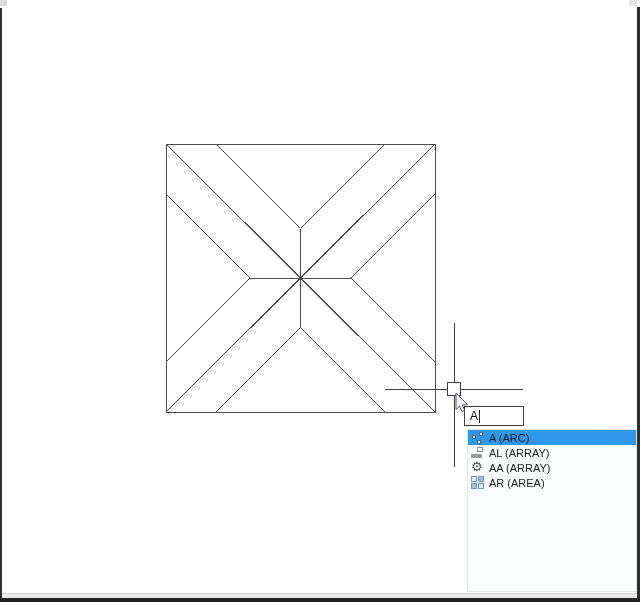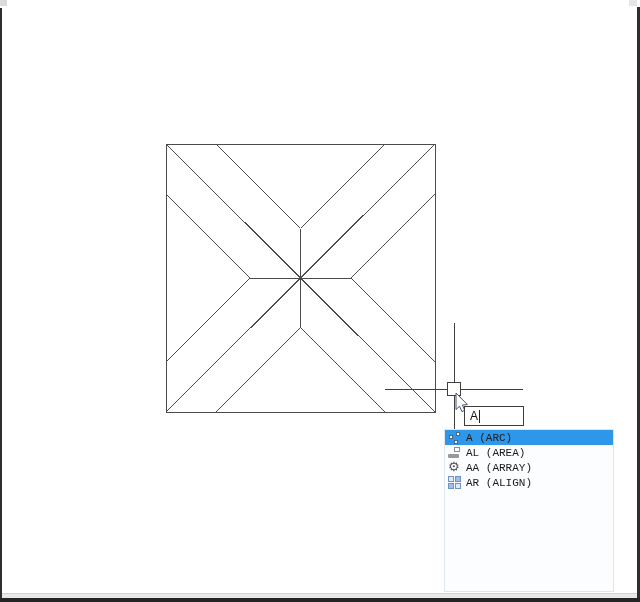--- a/index.html
+++ b/index.html
@@ -21,22 +21,22 @@
   .cmd-input{
     position:absolute;left:464px;top:406px;width:60px;height:20px;
     background:#fff;border:1px solid #3c3c3c;box-sizing:border-box;
     display:flex;align-items:center;padding-left:5px;
     font-size:12px;color:#111;
   }
   .caret{display:inline-block;width:1px;height:13px;background:#222;margin-left:1px;}
 
   
   .popup{
-    position:absolute;left:444px;top:429px;width:170px;height:163px;
-    background:#fcfdfe;border:1px solid #e2e6eb;box-sizing:border-box;font-family:Liberation Mono, monospace;
+    position:absolute;left:467px;top:429px;width:170px;height:163px;
+    background:#fcfdfe;border:1px solid #e2e6eb;box-sizing:border-box;
   }
   .ac-row{
     display:flex;align-items:center;height:15px;padding-left:3px;
     font-size:11px;color:#1a1a1a;white-space:nowrap;cursor:default;
   }
   .ac-row .lbl{margin-left:5px;}
   .ic{width:13px;height:13px;position:relative;display:inline-block;flex:0 0 13px;}
 
   .ic-arc{background:
     radial-gradient(circle at 10px 3px,#eef3fa 0 1.2px,#51657f 1.2px 2.2px,rgba(0,0,0,0) 2.3px),
@@ -100,29 +100,29 @@
   </div>
 
   <div class="popup">
     <div>
         <div class="ac-row" style="background: rgb(47, 151, 233);">
           <span class="ic ic-arc"></span>
           <span class="lbl">A (ARC)</span>
         </div>
         <div class="ac-row">
           <span class="ic ic-align"></span>
-          <span class="lbl">AL (AREA)</span>
+          <span class="lbl">AL (ARRAY)</span>
         </div>
         <div class="ac-row">
           <span class="ic ic-area"></span>
           <span class="lbl">AA (ARRAY)</span>
         </div>
         <div class="ac-row">
           <span class="ic ic-array"></span>
-          <span class="lbl">AR (ALIGN)</span>
+          <span class="lbl">AR (AREA)</span>
         </div>
       </div>
   </div>
 
   <div class="bottom-strip"></div>
   <div class="frame-left"></div>
   <div class="frame-right"></div>
   <div class="frame-bottom"></div>
   <div class="corner-speck-left"></div>
   <div class="corner-speck-right"></div>

